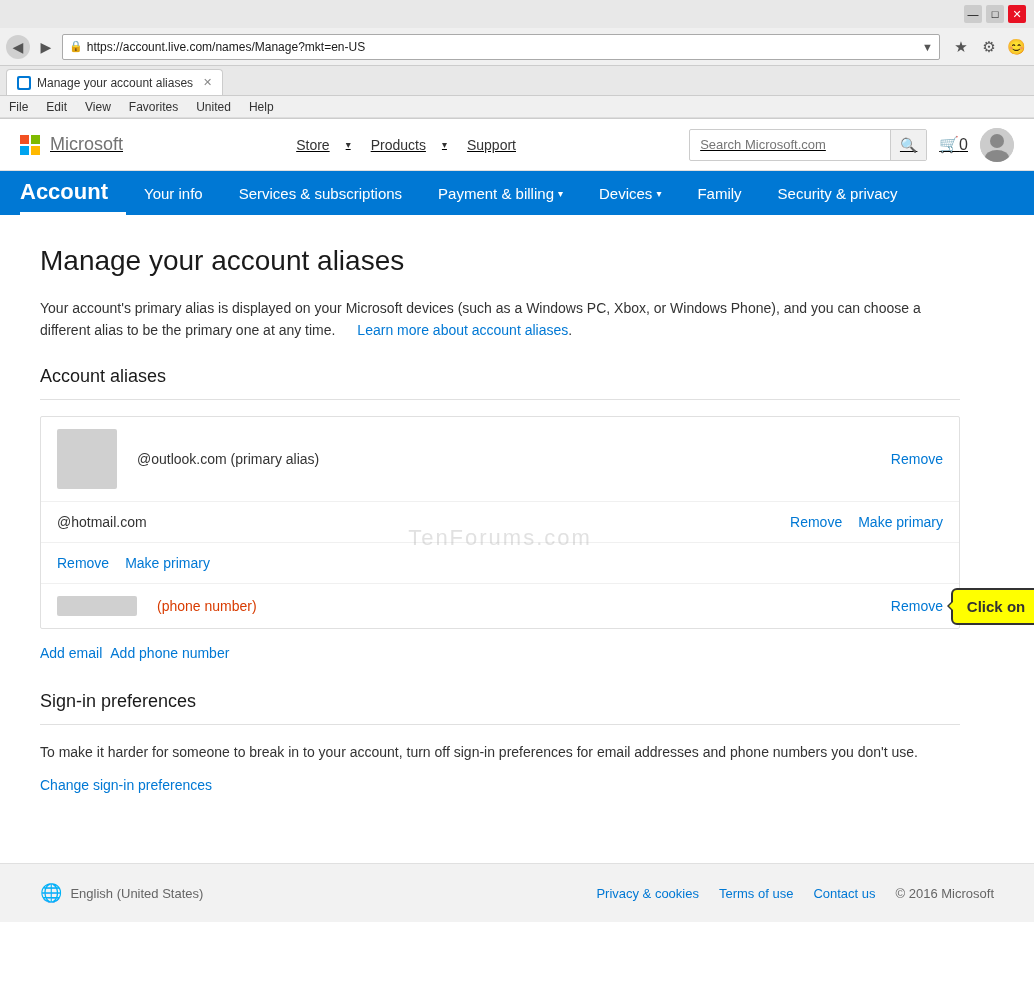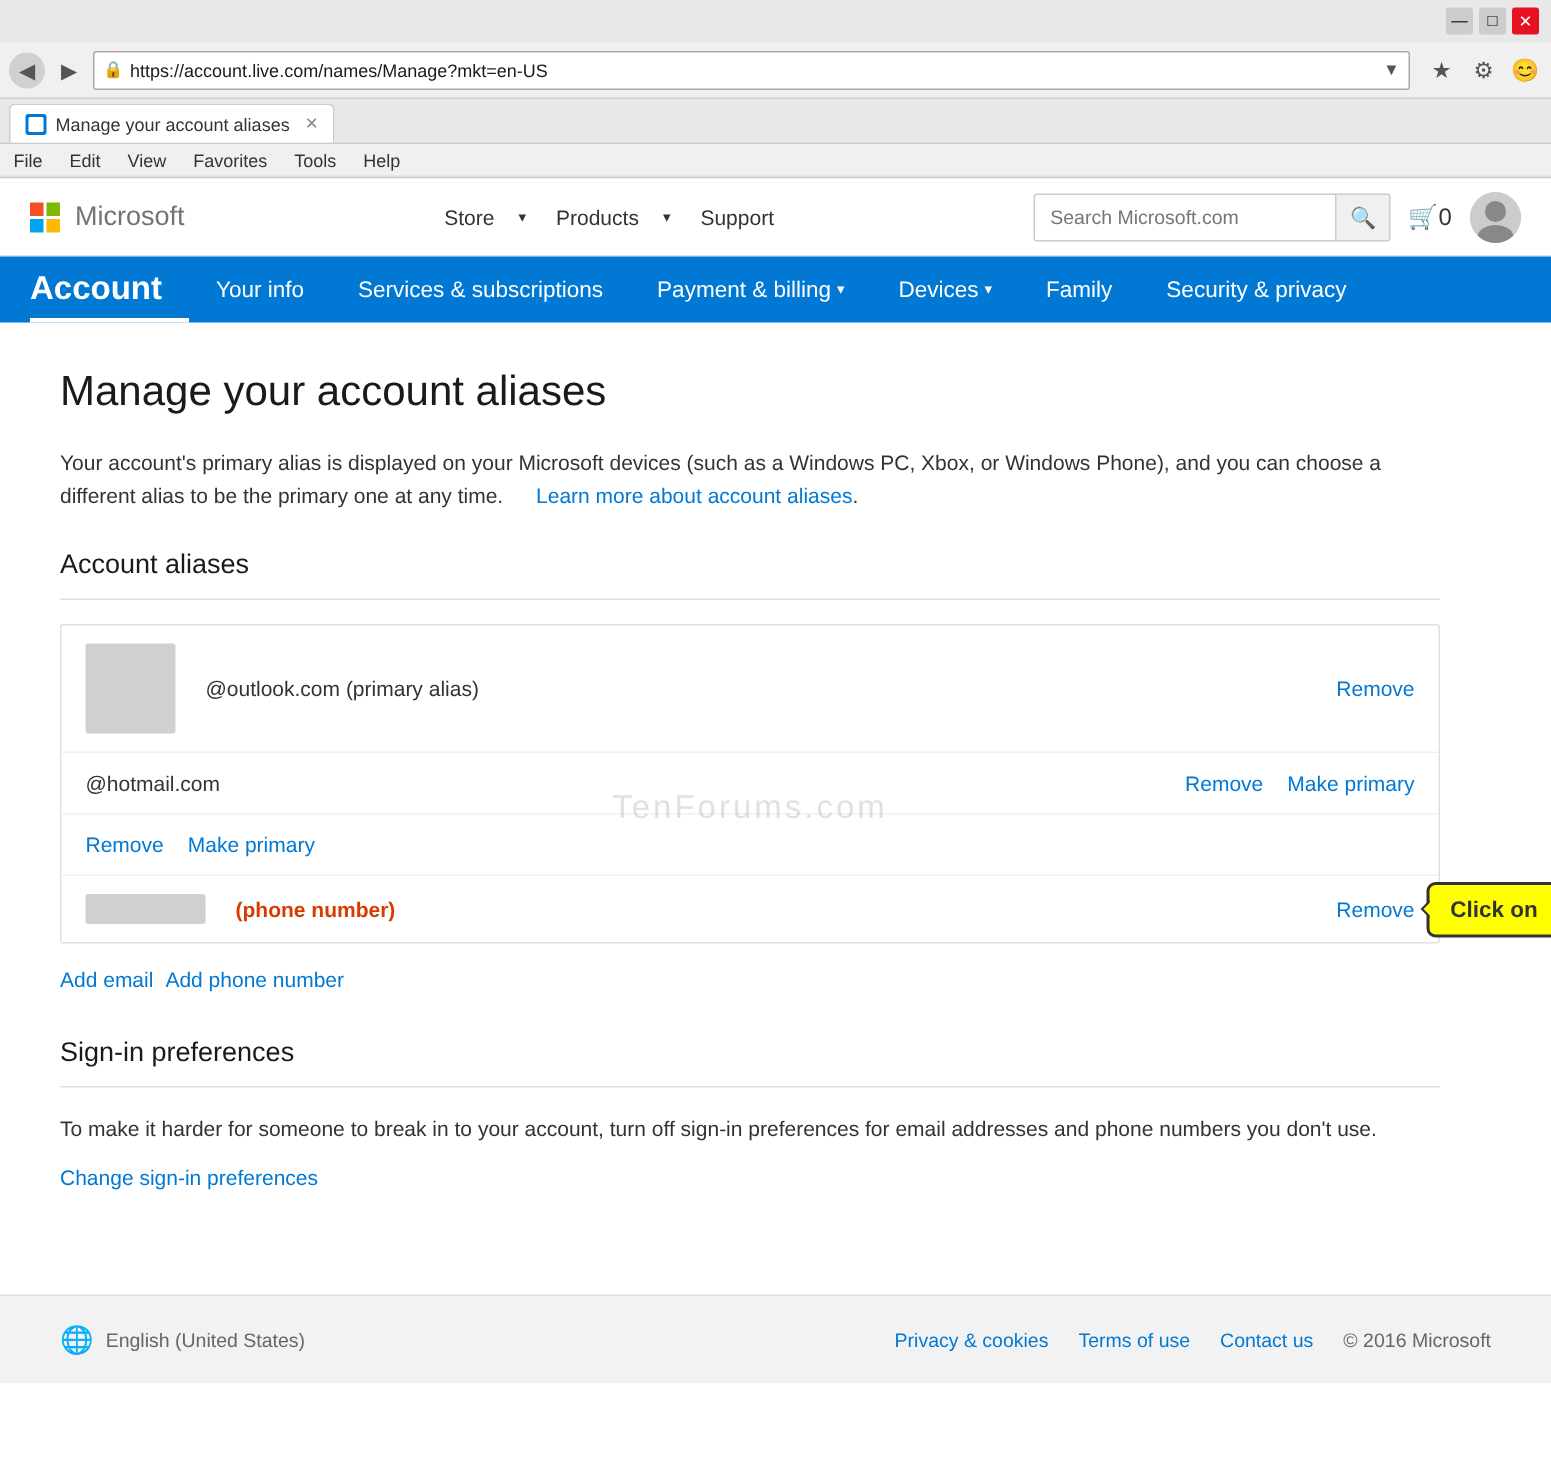--- a/index.html
+++ b/index.html
@@ -22,21 +22,21 @@
     .toolbar-icon { width: 22px; height: 22px; display: flex; align-items: center; justify-content: center; font-size: 15px; color: #555; cursor: pointer; }
     .tab-bar { display: flex; align-items: flex-end; padding: 0 6px; background: #e8e8e8; border-bottom: 1px solid #ccc; height: 30px; }
     .tab { display: flex; align-items: center; background: white; border: 1px solid #ccc; border-bottom: none; border-radius: 4px 4px 0 0; padding: 0 10px; height: 26px; font-size: 12px; color: #333; gap: 6px; cursor: pointer; max-width: 220px; }
     .tab-favicon { width: 14px; height: 14px; background: #0078d4; border-radius: 2px; display: flex; align-items: center; justify-content: center; }
     .tab-favicon-img { width: 10px; height: 10px; background: white; border-radius: 1px; }
     .tab-close { font-size: 11px; color: #888; margin-left: 4px; }
     .menu-bar { display: flex; align-items: center; padding: 2px 6px; background: #f0f0f0; border-bottom: 1px solid #ddd; height: 22px; font-size: 12px; gap: 12px; }
     .menu-item { cursor: pointer; color: #333; padding: 1px 3px; }
 
     
-    .ms-header { background: white; border-bottom: 1px solid #e0e0e0; padding: 0 20px; height: 52px; display: flex; align-items: center; justify-content: space-between; }
+    .ms-header { background: white; border-bottom: 1px solid #e0e0e0; padding: 0 20px; height: 52px; display: flex; align-items: center; justify-content: space-between; text-decoration: underline; }
     .ms-logo { display: flex; align-items: center; gap: 10px; }
     .ms-logo-squares { display: grid; grid-template-columns: 1fr 1fr; gap: 2px; width: 20px; height: 20px; }
     .ms-logo-square { width: 9px; height: 9px; }
     .ms-logo-text { font-size: 18px; color: #737373; font-weight: 300; }
     .ms-nav { display: flex; align-items: center; gap: 20px; }
     .ms-nav-item { font-size: 14px; color: #333; cursor: pointer; display: flex; align-items: center; gap: 16px; }
     .ms-search { display: flex; align-items: center; border: 1px solid #ccc; border-radius: 2px; overflow: hidden; height: 32px; }
     .ms-search input { border: none; outline: none; padding: 0 10px; font-size: 13px; width: 200px; }
     .ms-search-btn { background: #f0f0f0; border: none; border-left: 1px solid #ccc; width: 36px; height: 100%; cursor: pointer; display: flex; align-items: center; justify-content: center; font-size: 14px; }
     .ms-header-right { display: flex; align-items: center; gap: 12px; }
@@ -59,21 +59,21 @@
     .section-title { font-size: 18px; font-weight: 400; color: #1a1a1a; margin: 24px 0 12px; }
     .section-divider { border: none; border-top: 1px solid #e0e0e0; margin: 0 0 16px; }
 
     
     .aliases-container { border: 1px solid #e0e0e0; border-radius: 2px; margin-bottom: 16px; }
     .alias-row { display: flex; align-items: center; padding: 12px 16px; border-bottom: 1px solid #f0f0f0; gap: 20px; }
     .alias-row:last-child { border-bottom: none; }
     .alias-avatar { width: 60px; height: 60px; background: #d0d0d0; border-radius: 2px; flex-shrink: 0; }
     .alias-info { flex: 1; }
     .alias-email { font-size: 14px; color: #333; }
-    .alias-phone { font-size: 14px; color: #d83b01; font-weight: 700; }
+    .alias-phone { font-size: 14px; color: #d83b01; font-weight: 400; }
     .alias-actions { display: flex; gap: 16px; align-items: center; }
     .alias-link { color: #0078d4; font-size: 14px; cursor: pointer; text-decoration: none; }
 
     
     .tooltip-wrapper { position: relative; display: inline-block; }
     .click-tooltip { position: absolute; background: #ffff00; border: 2px solid #333; border-radius: 6px; padding: 8px 14px; font-size: 15px; font-weight: 700; color: #333; white-space: nowrap; top: -10px; left: 60px; z-index: 100; }
     .click-tooltip::before { content: ''; position: absolute; left: -12px; top: 50%; transform: translateY(-50%); border: 6px solid transparent; border-right-color: #333; }
     .click-tooltip::after { content: ''; position: absolute; left: -9px; top: 50%; transform: translateY(-50%); border: 5px solid transparent; border-right-color: #ffff00; }
 
     
@@ -126,21 +126,21 @@
       </div>
       <span>Manage your account aliases</span>
       <span class="tab-close">✕</span>
     </div>
   </div>
   <div class="menu-bar">
     <span class="menu-item">File</span>
     <span class="menu-item">Edit</span>
     <span class="menu-item">View</span>
     <span class="menu-item">Favorites</span>
-    <span class="menu-item">Tools</span>
+    <span class="menu-item">United</span>
     <span class="menu-item">Help</span>
   </div>
 </div>
 
 <div class="ms-header">
   <div class="ms-logo">
     <div class="ms-logo-squares">
       <div class="ms-logo-square" style="background:#f25022;"></div>
       <div class="ms-logo-square" style="background:#7fba00;"></div>
       <div class="ms-logo-square" style="background:#00a4ef;"></div>

